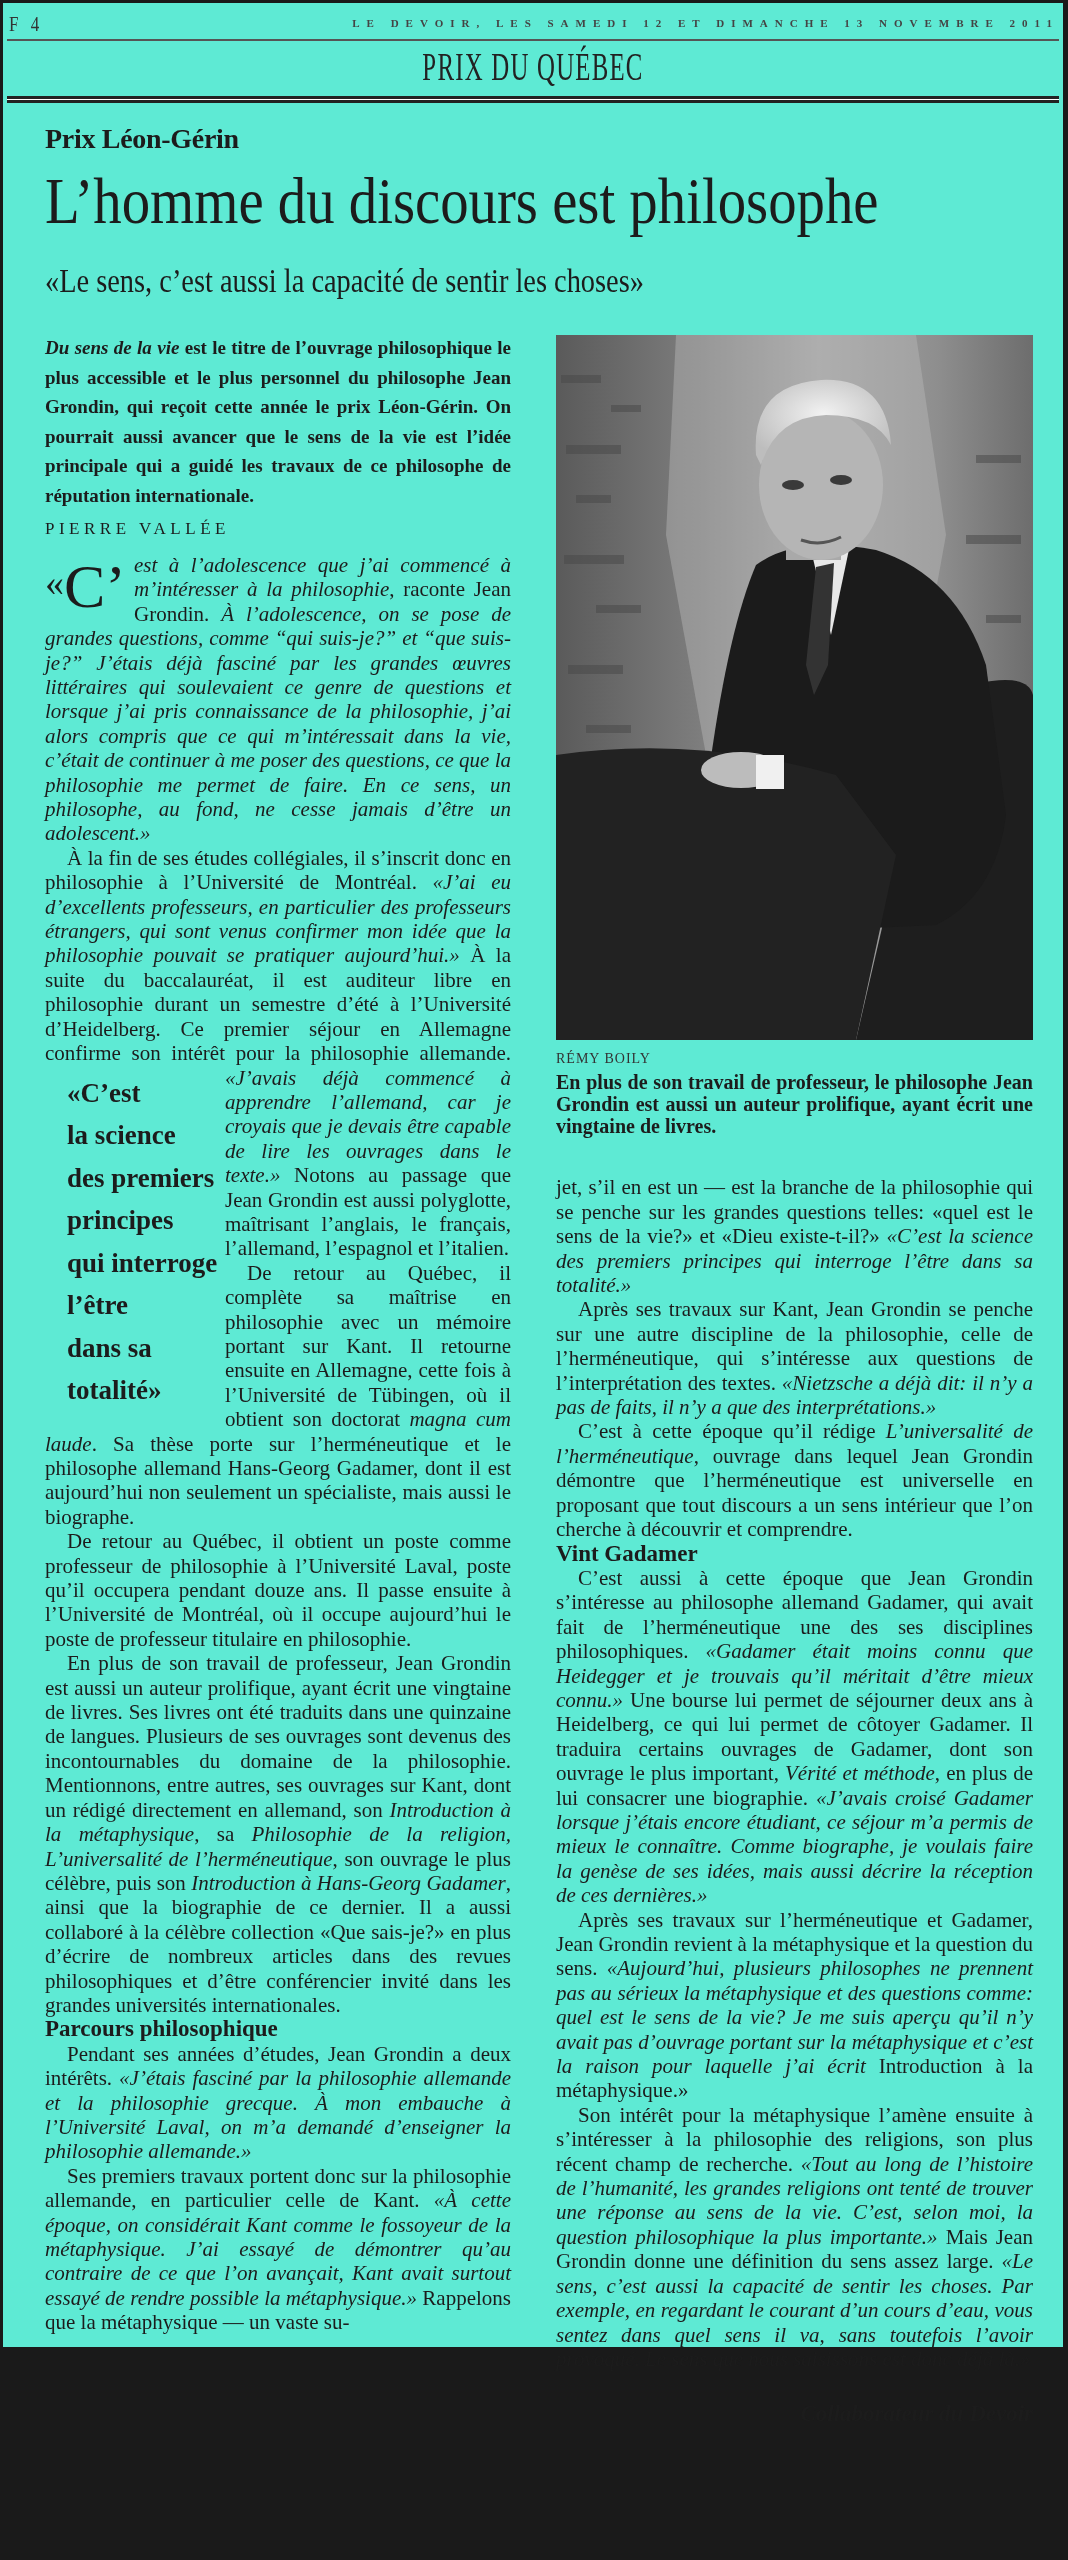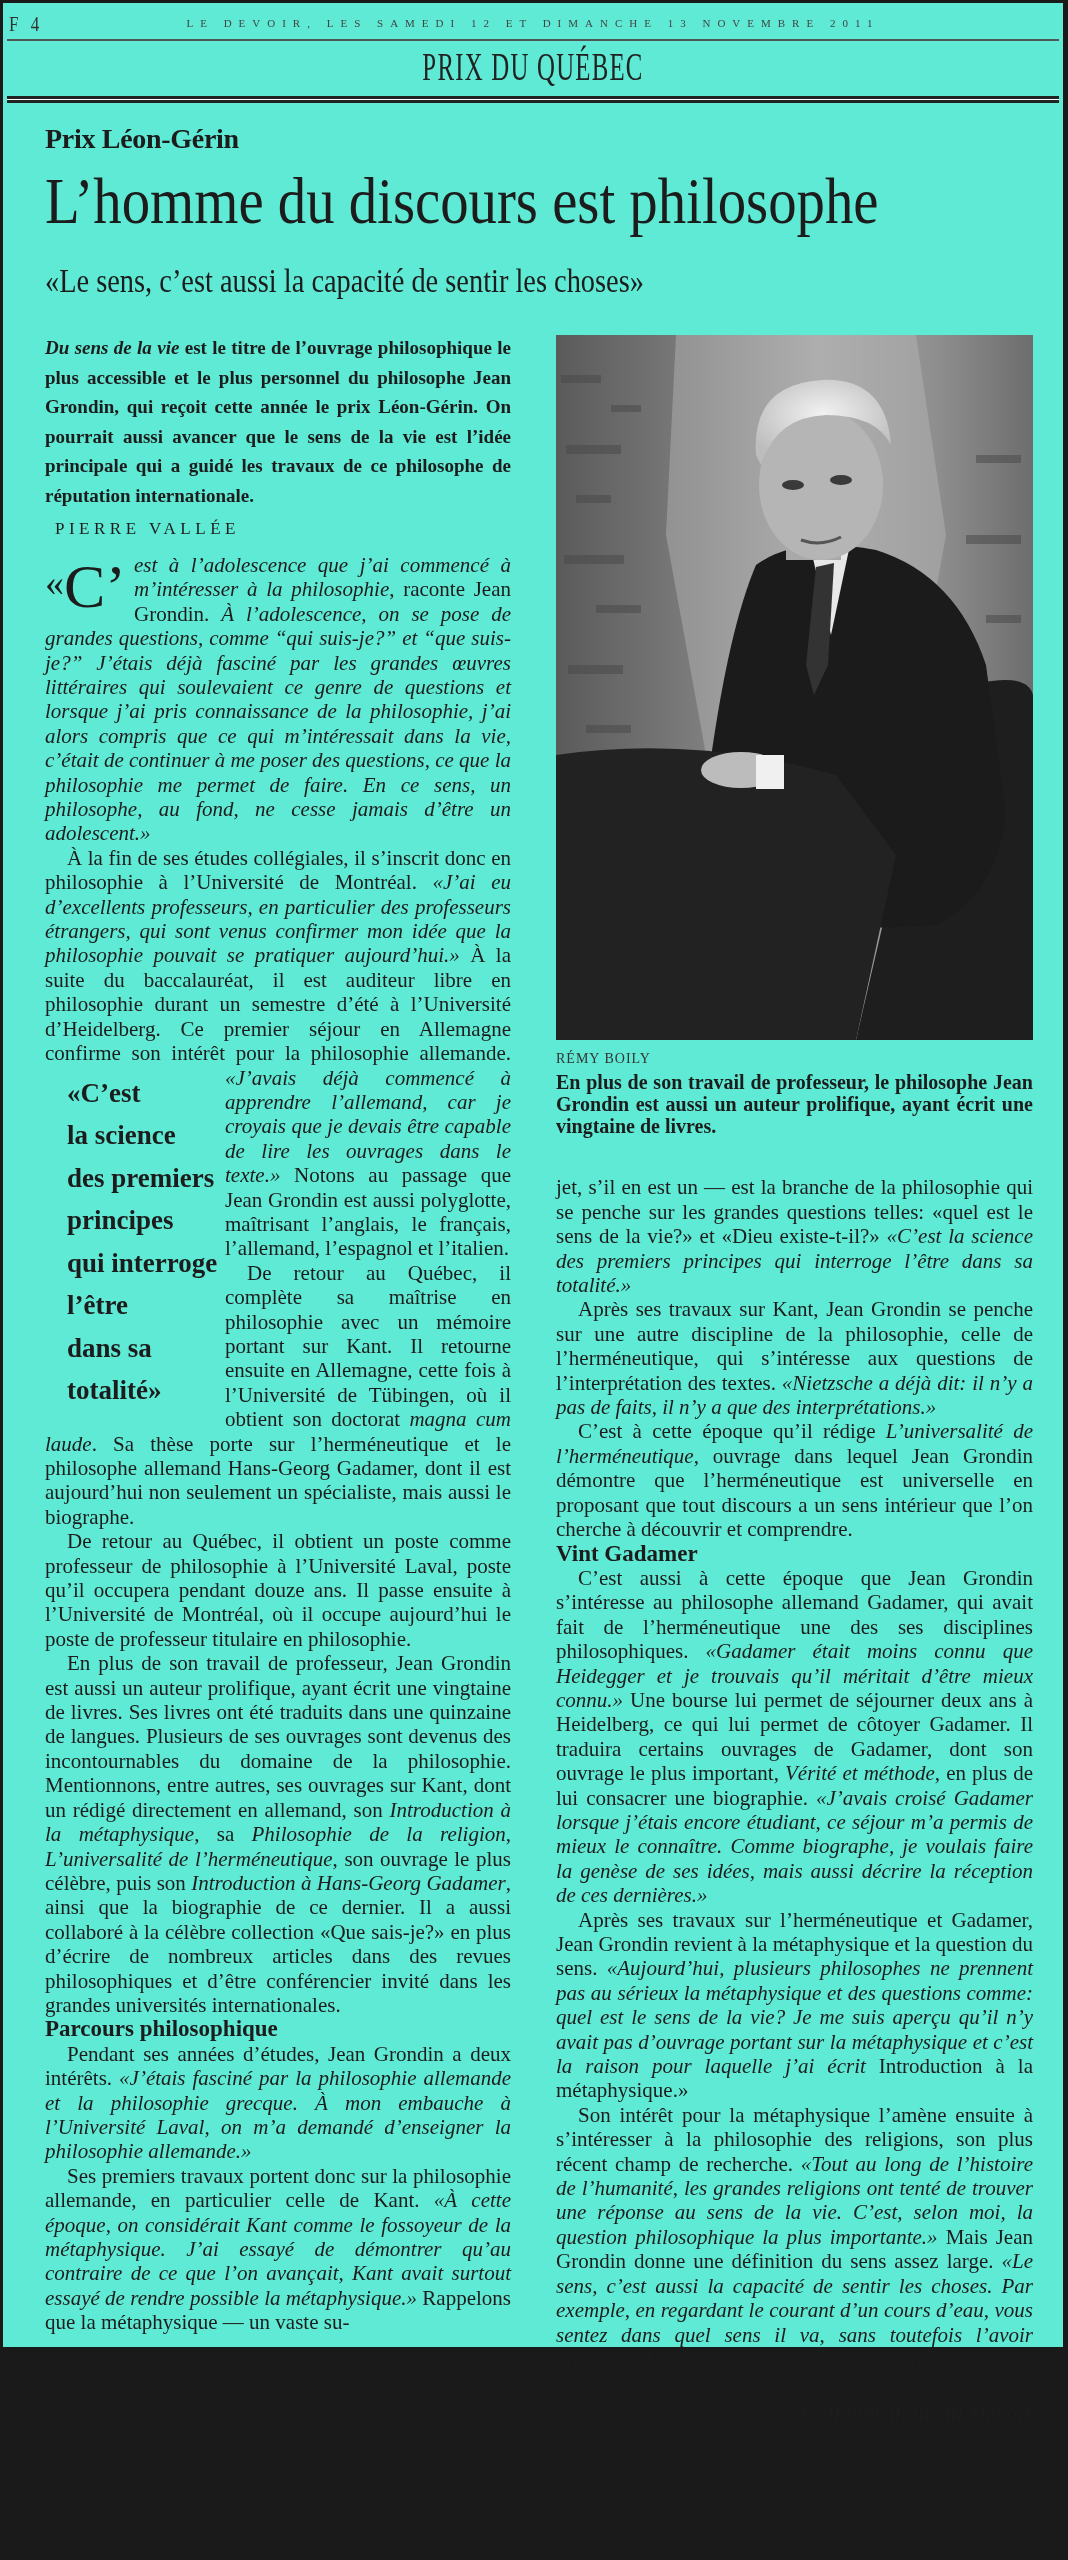--- a/index.html
+++ b/index.html
@@ -5,42 +5,42 @@
   html, body { margin: 0; padding: 0; }
   body {
     width: 1068px; height: 2560px; background: #1a1a1a; position: relative; overflow: hidden;
     font-family: "Liberation Serif", "DejaVu Serif", serif; color: #1c1c1c;
   }
   .page {
     position: absolute; left: 3px; top: 3px; width: 1060px; height: 2344px; background: #5eead4;
   }
   .folio-row { position: absolute; left: 4px; right: 4px; top: 12px; height: 26px; }
   .folio { position: absolute; left: 2px; top: 0; font-size: 17px; letter-spacing: 4px; color: #333; font-family: "Liberation Serif", serif; transform: scaleY(1.2); }
-  .dateline { position: absolute; left: 0; right: 0; top: 2px; text-align: center; font-size: 11px; letter-spacing: 7px; color: #444; text-transform: uppercase; }
+  .dateline { position: absolute; left: 0; right: 0; top: 2px; text-align: right; font-size: 11px; letter-spacing: 7px; color: #444; text-transform: uppercase; font-weight: bold; }
   .rule-thin { position: absolute; left: 4px; right: 4px; top: 36px; height: 2px; background: #555; }
   .section-title {
     position: absolute; left: 0; right: 0; top: 40px; text-align: center;
     font-size: 40px; letter-spacing: 2px; color: #222; font-weight: normal;
     transform: scaleX(0.62); transform-origin: center;
   }
   .rule-double { position: absolute; left: 4px; right: 4px; top: 93px; height: 7px; border-top: 3px solid #222; border-bottom: 3px solid #222; box-sizing: border-box; background: #fff; }
   .kicker { position: absolute; left: 42px; top: 120px; font-size: 28px; font-weight: bold; letter-spacing: -0.3px; }
   .headline {
     position: absolute; left: 42px; top: 160px; font-size: 66px; line-height: 76px; white-space: nowrap;
     transform: scaleX(0.86); transform-origin: left;
   }
   .deck { position: absolute; left: 42px; top: 260px; font-size: 33px; white-space: nowrap; transform: scaleX(0.86); transform-origin: left; }
 
   .col { position: absolute; font-size: 21px; line-height: 24.4px; text-align: justify; hyphens: manual; }
   .col p { margin: 0; text-indent: 22px; }
   .col p.noindent { text-indent: 0; }
   .col i { font-style: italic; }
   .left-col { left: 42px; width: 466px; top: 330px; }
   .lede { font-weight: bold; font-size: 19px; line-height: 29.6px; text-align: justify; margin: 0 0 22px 0; }
-  .byline { font-size: 17px; letter-spacing: 4.5px; margin: 6px 0 12px 10px; }
+  .byline { font-size: 17px; letter-spacing: 4.5px; margin: 6px 0 12px 0; }
   .dropcap-para { text-indent: 0 !important; }
   .dropcap { float: left; font-size: 62px; line-height: 50px; margin: 4px 8px 0 0; font-weight: normal; }
   .dropcap-guil { font-size: 38px; vertical-align: 12px; margin-right: 0; }
 
   .pullquote-wrap { float: left; width: 180px; margin: 6px 0 4px 0; }
   .pullquote { font-weight: bold; font-size: 27px; line-height: 42.5px; margin: 0; }
   .subhead { font-weight: bold; font-size: 23px; margin: 20px 0 2px 0; text-indent: 0 !important; }
 
   .right-col { left: 553px; width: 477px; top: 332px; }
   .photo { width: 477px; height: 705px; position: relative; background: #6a6a6a; overflow: hidden; }

